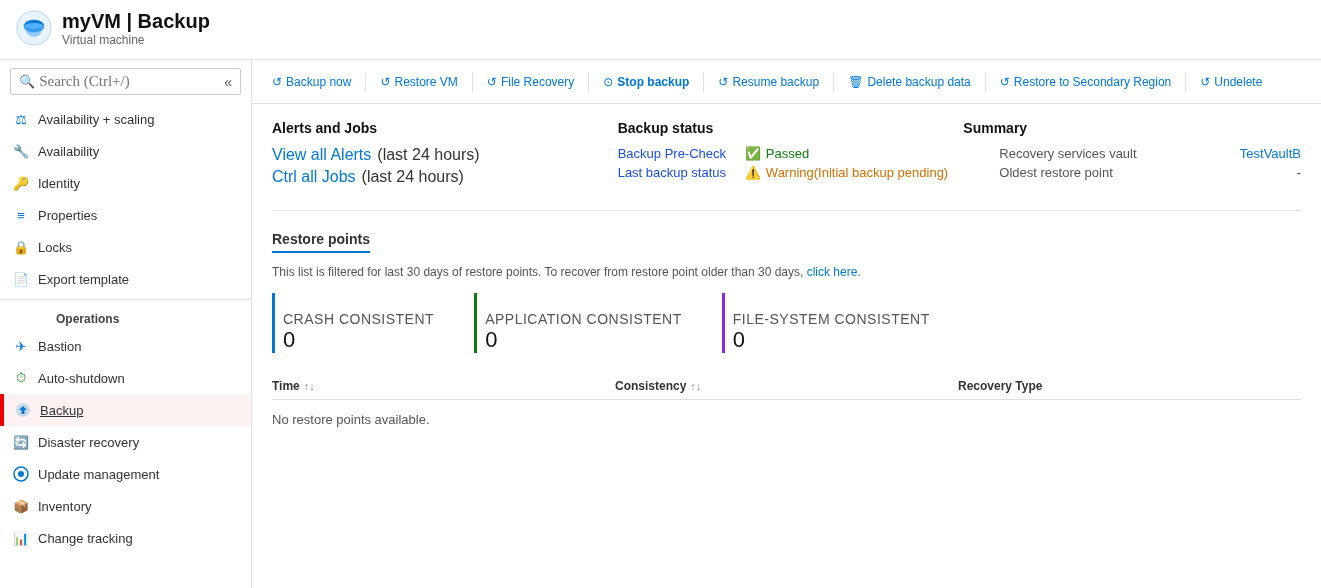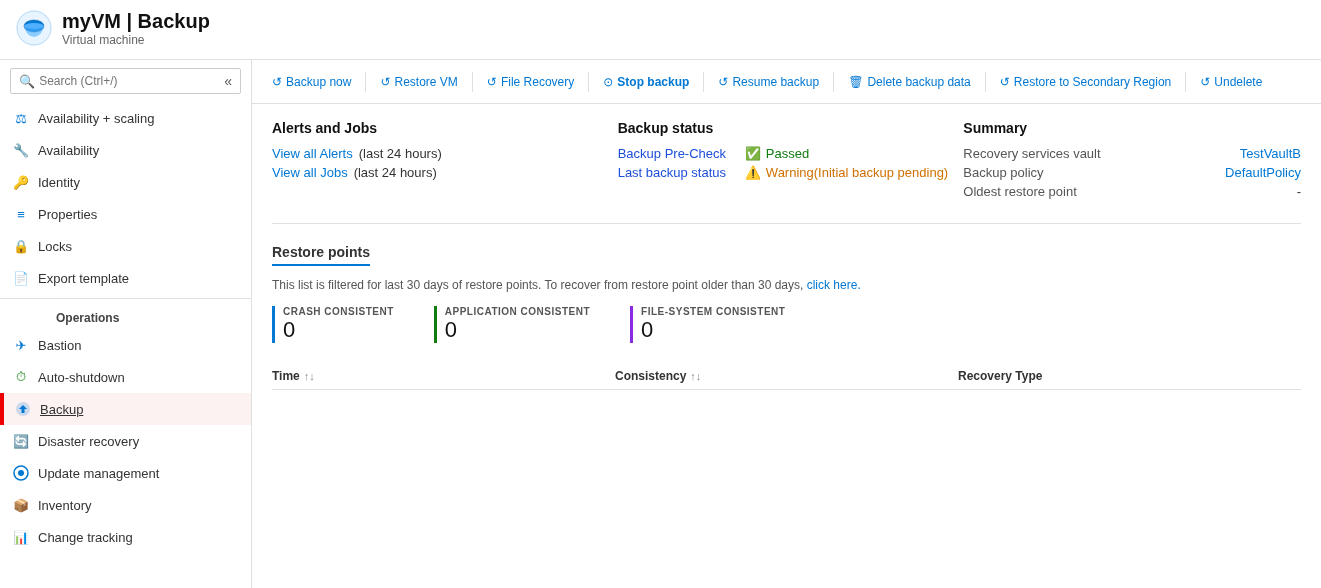--- a/index.html
+++ b/index.html
@@ -10,21 +10,21 @@
     .header-icon { width: 36px; height: 36px; margin-right: 10px; flex-shrink: 0; }
     .header-title { font-size: 20px; font-weight: 600; color: #111; }
     .header-subtitle { font-size: 12px; color: #666; }
 
     
     .main-layout { display: flex; flex: 1; overflow: hidden; }
 
     
     .sidebar { width: 252px; border-right: 1px solid #e0e0e0; display: flex; flex-direction: column; overflow-y: auto; flex-shrink: 0; background: #fff; }
     .search-box { display: flex; align-items: center; margin: 8px 10px; border: 1px solid #ccc; border-radius: 2px; padding: 4px 8px; }
-    .search-box input { border: none; outline: none; font-size: 12px; color: #555; width: 100%; background: transparent; }
+    .search-box input { border: none; outline: none; font-size: 15px; color: #555; width: 100%; background: transparent; font-family: Liberation Serif, serif; }
     .collapse-btn { margin-left: auto; cursor: pointer; color: #555; font-size: 14px; }
     .sidebar-section-label { font-size: 12px; font-weight: 600; color: #444; padding: 8px 12px 4px 12px; margin-left: 44px; }
     .sidebar-divider { border: none; border-top: 1px solid #e0e0e0; margin: 4px 0; }
     .sidebar-item { display: flex; align-items: center; padding: 7px 12px; cursor: pointer; color: #333; font-size: 13px; position: relative; }
     .sidebar-item.active { background: #fdf2f2; border-left: 2px solid #e00; }
     .sidebar-item.active .item-label { color: #333; text-decoration: underline; }
     .active-border { position: absolute; left: 0; top: 0; bottom: 0; width: 2px; background: #e00; }
     .item-icon { width: 18px; height: 18px; margin-right: 8px; flex-shrink: 0; display: flex; align-items: center; justify-content: center; }
     .item-label { font-size: 13px; }
 
@@ -35,40 +35,40 @@
     .toolbar { display: flex; align-items: center; padding: 6px 12px; border-bottom: 1px solid #e0e0e0; gap: 4px; flex-wrap: nowrap; overflow-x: auto; min-height: 44px; }
     .toolbar-btn { display: flex; align-items: center; gap: 4px; padding: 4px 8px; border: none; background: transparent; cursor: pointer; font-size: 12px; color: #0078d4; white-space: nowrap; }
     .toolbar-separator { width: 1px; height: 20px; background: #e0e0e0; margin: 0 2px; }
 
     
     .page-content { flex: 1; overflow-y: auto; padding: 16px 20px; }
 
     
     .info-grid { display: grid; grid-template-columns: 1fr 1fr 1fr; gap: 8px; border-bottom: 1px solid #e0e0e0; padding-bottom: 20px; margin-bottom: 20px; }
     .info-section h3 { font-size: 14px; font-weight: 600; margin-bottom: 10px; color: #111; }
-    .info-row { display: flex; gap: 6px; font-size: 13px; margin-bottom: 4px; color: #333; }
+    .info-row { display: flex; gap: 6px; font-size: 16px; margin-bottom: 4px; color: #333; }
     .link { color: #0078d4; text-decoration: none; cursor: pointer; }
     .status-row { display: flex; align-items: center; gap: 8px; font-size: 13px; margin-bottom: 4px; }
     .status-label { color: #1d4ed8; min-width: 120px; }
     .status-passed { color: #107c10; display: flex; align-items: center; gap: 4px; font-weight: 500; }
     .status-warning { color: #d07000; display: flex; align-items: center; gap: 4px; }
     .summary-row { display: flex; justify-content: space-between; font-size: 13px; margin-bottom: 4px; }
-    .summary-label { color: #555; }
+    .summary-label { color: #555; margin-left: 36px; }
     .summary-value { color: #0078d4; }
 
     
     .restore-points h3 { font-size: 14px; font-weight: 600; margin-bottom: 2px; border-bottom: 2px solid #0078d4; display: inline-block; padding-bottom: 4px; }
     .restore-note { font-size: 12px; color: #555; margin: 10px 0 14px 0; }
     .restore-note .link { color: #0078d4; }
     .counters { display: flex; gap: 40px; margin-bottom: 20px; }
     .counter-item { display: flex; flex-direction: column; border-left: 3px solid; padding-left: 8px; }
     .counter-item.crash { border-color: #0078d4; }
     .counter-item.app { border-color: #107c10; padding-left: 8px; }
     .counter-item.fs { border-color: #8a2be2; }
-    .counter-label { font-size: 10px; font-weight: 700; color: #555; text-transform: uppercase; letter-spacing: 0.5px; }
+    .counter-label { font-size: 14px; font-weight: 400; color: #555; text-transform: uppercase; letter-spacing: 0.5px; margin-top: 18px; }
     .counter-value { font-size: 22px; font-weight: 300; color: #111; }
 
     
     .table-header { display: grid; grid-template-columns: 1fr 1fr 1fr; padding: 6px 0; border-bottom: 1px solid #e0e0e0; }
     .th { font-size: 12px; font-weight: 600; color: #333; display: flex; align-items: center; gap: 4px; }
     .sort-icon { color: #888; font-size: 11px; }
     .table-body { padding: 12px 0; color: #555; font-size: 13px; }
 
     
     .sidebar::-webkit-scrollbar { width: 6px; }
@@ -218,21 +218,21 @@
 
       <div class="info-grid">
 
         <div class="info-section">
           <h3>Alerts and Jobs</h3>
           <div class="info-row">
             <a class="link">View all Alerts</a>
             <span>(last 24 hours)</span>
           </div>
           <div class="info-row">
-            <a class="link">View all Jobs</a>
+            <a class="link">Ctrl all Jobs</a>
             <span>(last 24 hours)</span>
           </div>
         </div>
 
         <div class="info-section">
           <h3>Backup status</h3>
           <div class="status-row">
             <span class="status-label">Backup Pre-Check</span>
             <span class="status-passed">
               <span>✅</span>
@@ -248,24 +248,20 @@
           </div>
         </div>
 
         <div class="info-section">
           <h3>Summary</h3>
           <div class="summary-row">
             <span class="summary-label">Recovery services vault</span>
             <a class="link summary-value">TestVaultB</a>
           </div>
           <div class="summary-row">
-            <span class="summary-label">Backup policy</span>
-            <a class="link summary-value">DefaultPolicy</a>
-          </div>
-          <div class="summary-row">
             <span class="summary-label">Oldest restore point</span>
             <span class="summary-value" style="color:#333;">-</span>
           </div>
         </div>
       </div>
 
       <div class="restore-points">
         <h3>Restore points</h3>
         <p class="restore-note">
           <span>This list is filtered for last 30 days of restore points. To recover from restore point older than 30 days,</span>
@@ -293,17 +289,20 @@
             <span class="sort-icon">↑↓</span>
           </div>
           <div class="th">
             <span>Consistency</span>
             <span class="sort-icon">↑↓</span>
           </div>
           <div class="th">
             <span>Recovery Type</span>
           </div>
         </div>
+        <div class="table-body">
+          <span>No restore points available.</span>
+        </div>
       </div>
 
     </div>
   </div>
 </div>
 
 </body></html>

